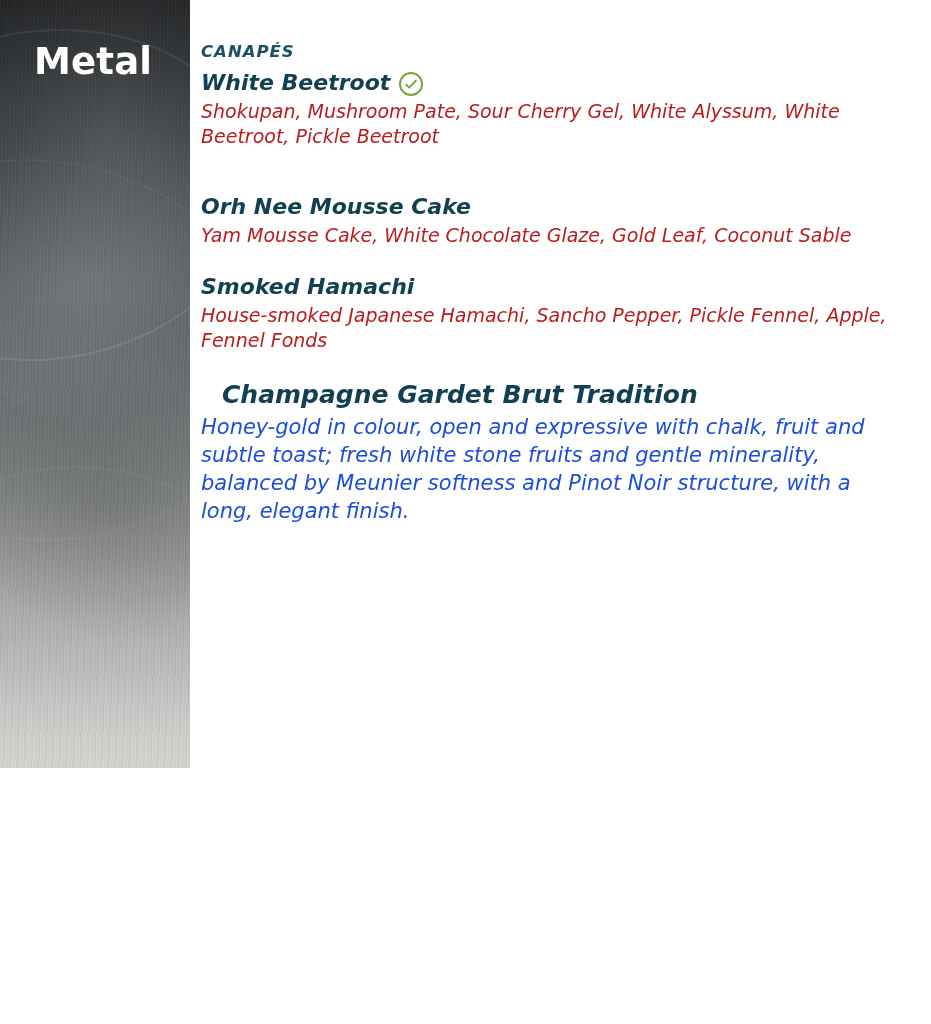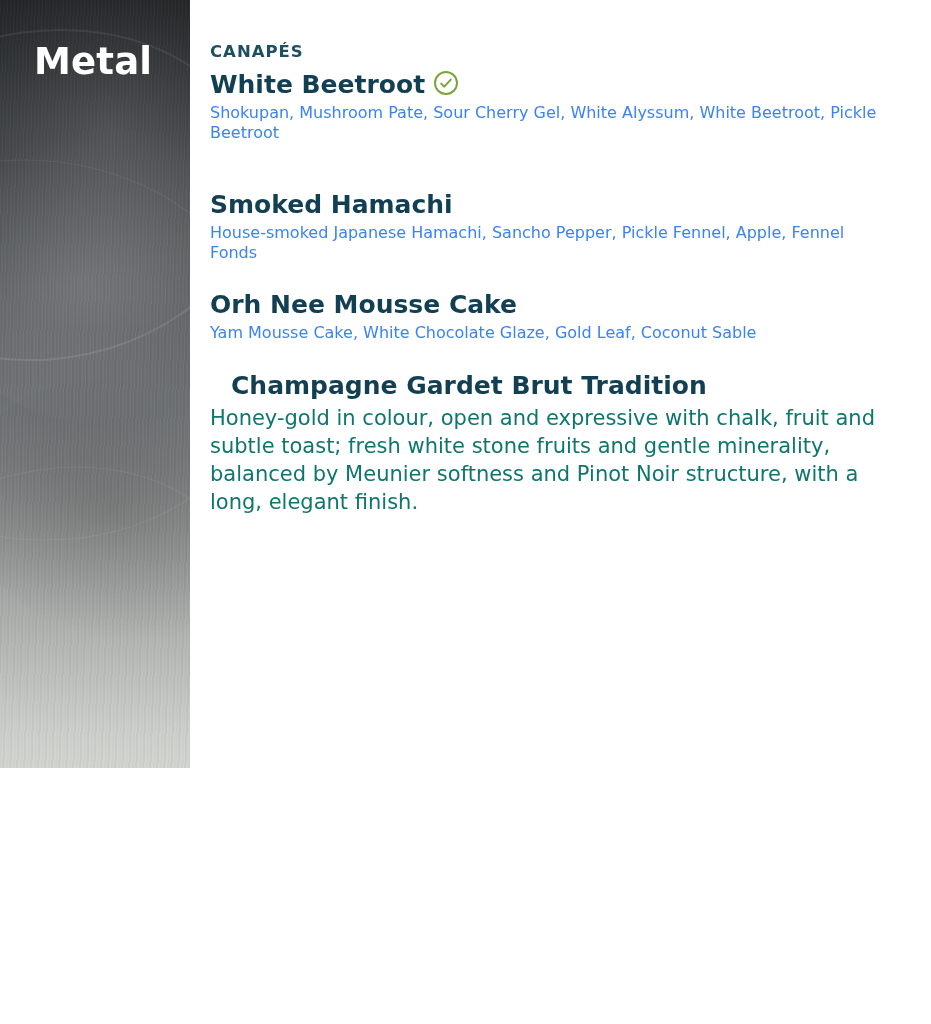--- a/index.html
+++ b/index.html
@@ -126,49 +126,50 @@
     font-weight: 600;
     color: #ffffff;
     letter-spacing: 0.2px;
     font-family: "DejaVu Sans", sans-serif;
     z-index: 5;
   }
 
   
   .content {
     flex: 1 1 auto;
-    padding: 42px 44px 0 20px;
+    padding: 42px 44px 0 11px;
     color: #134a5c;
+    font-style: italic;
   }
   .section-label {
     font-size: 16.5px;
     font-weight: 700;
     letter-spacing: 1.0px;
     color: #1d4f62;
     margin-bottom: 9px;
     font-family: "DejaVu Sans", sans-serif;
   }
   .dish {
     margin-bottom: 26px;
   }
   .dish:last-child { margin-bottom: 0; }
   .dish-name {
-    font-size: 25px;
+    font-size: 22px;
     font-weight: 700;
     color: #123f52;
     line-height: 1.18;
     display: flex;
-    align-items: flex-start;
+    align-items: center;
     gap: 9px;
     margin-bottom: 3px;
   }
   .dish-desc {
-    font-size: 16px;
+    font-size: 19px;
     font-weight: 400;
-    color: #3b82f6;
+    color: #b91c1c;
     line-height: 1.30;
     max-width: 690px;
   }
   .veg-badge {
     display: inline-flex;
     align-items: center;
     justify-content: center;
     width: 24px;
     height: 24px;
     flex: 0 0 24px;
@@ -184,21 +185,21 @@
     font-size: 25px;
     font-weight: 700;
     color: #123f52;
     margin-bottom: 4px;
     line-height: 1.2;
     margin-left: 21px;
   }
   .champ-desc {
     font-size: 21px;
     font-weight: 400;
-    color: #0f766e;
+    color: #1d4ed8;
     line-height: 1.33;
     max-width: 680px;
   }
   .gap-lg { height: 20px; }
 </style>
 </head>
 <body>
 
 <div class="page">
 
@@ -227,31 +228,31 @@
           </svg>
         </span>
       </div>
       <div class="dish-desc">Shokupan, Mushroom Pate, Sour Cherry Gel, White Alyssum, White Beetroot, Pickle Beetroot</div>
     </div>
 
     <div class="gap-lg"></div>
 
     <div class="dish">
       <div class="dish-name">
+        <span>Orh Nee Mousse Cake</span>
+      </div>
+      <div class="dish-desc">Yam Mousse Cake, White Chocolate Glaze, Gold Leaf, Coconut Sable</div>
+    </div>
+
+    <div class="dish">
+      <div class="dish-name">
         <span>Smoked Hamachi</span>
       </div>
       <div class="dish-desc">House-smoked Japanese Hamachi, Sancho Pepper, Pickle Fennel, Apple, Fennel Fonds</div>
     </div>
 
-    <div class="dish">
-      <div class="dish-name">
-        <span>Orh Nee Mousse Cake</span>
-      </div>
-      <div class="dish-desc">Yam Mousse Cake, White Chocolate Glaze, Gold Leaf, Coconut Sable</div>
-    </div>
-
     <div class="champagne-block">
       <div class="champ-name">Champagne Gardet Brut Tradition</div>
       <div class="champ-desc">Honey-gold in colour, open and expressive with chalk, fruit and subtle toast; fresh white stone fruits and gentle minerality, balanced by Meunier softness and Pinot Noir structure, with a long, elegant finish.</div>
     </div>
 
   </div>
 </div>
 
 </body></html>

